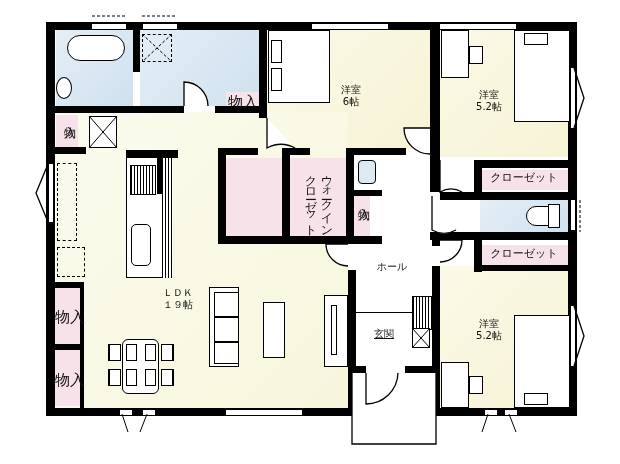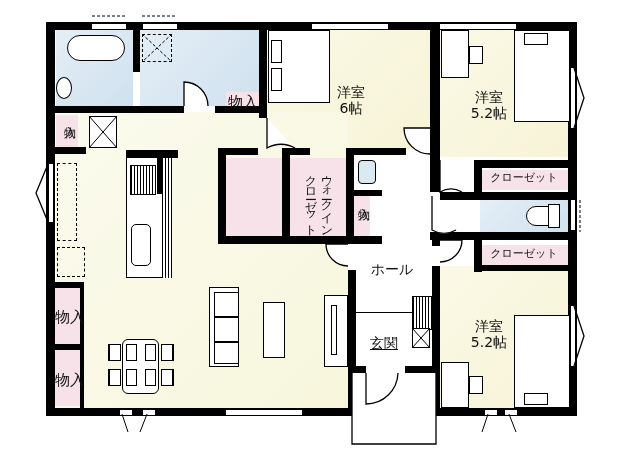--- a/index.html
+++ b/index.html
@@ -7,21 +7,21 @@
   .plan { position:absolute; left:0; top:0; width:620px; height:464px; }
   .abs { position:absolute; }
   .wall { position:absolute; background:#000; }
   .room { position:absolute; }
   .ldk { background:linear-gradient(135deg,#fbfbee 0%,#f7f6dc 100%); }
   .bed { background:linear-gradient(135deg,#fbf9e6 0%,#f6f3d6 100%); }
   .wet { background:linear-gradient(135deg,#e4eef6 0%,#cfe1ef 100%); }
   .pink { background:#f8e2ea; }
   .white { background:#ffffff; }
   .label { position:absolute; color:#111; text-align:center; line-height:1.15; white-space:nowrap; }
-  .lbl-room { font-size:14px; }
+  .lbl-room { font-size:10px; }
   .lbl-small { font-size:15px; }
   .vert { writing-mode:vertical-rl; font-size:12px; letter-spacing:-1px; }
   .win { position:absolute; background:#fff; border-top:1px solid #000; border-bottom:1px solid #000; }
   .winv { position:absolute; background:#fff; border-left:1px solid #000; border-right:1px solid #000; }
   .furn { position:absolute; border:1.3px solid #000; background:#fff; box-sizing:border-box; }
   .dash { position:absolute; border:1.3px dashed #000; box-sizing:border-box; }
   svg { position:absolute; overflow:visible; }
 </style>
 </head>
 <body>
@@ -187,34 +187,38 @@
   <div class="furn" style="left:358px;top:160px;width:18px;height:24px;border-radius:4px;background:#dbe9f3;"></div>
 
   <div class="abs" style="left:412px;top:296px;width:18px;height:32px;border:1px solid #000;background:repeating-linear-gradient(90deg,#000 0 1px,#fff 1px 3px);"></div>
   <div class="furn" style="left:412px;top:328px;width:18px;height:20px;"></div>
   <svg width="18" height="20" style="left:412px;top:328px;">
     <line x1="0" y1="0" x2="18" y2="20" stroke="#000"></line>
       <line x1="18" y1="0" x2="0" y2="20" stroke="#000"></line>
   </svg>
   <div class="abs" style="left:356px;top:312px;width:56px;height:1px;background:#000;"></div>
 
+  <div class="label lbl-room" style="left:148px;top:287px;width:60px;">
+    <div>ＬＤＫ</div>
+    <div>１９帖</div>
+  </div>
   <div class="label lbl-room" style="left:328px;top:84px;width:46px;">
     <div>洋室</div>
     <div>6帖</div>
   </div>
   <div class="label lbl-room" style="left:464px;top:89px;width:50px;">
     <div>洋室</div>
     <div>5.2帖</div>
   </div>
   <div class="label lbl-room" style="left:464px;top:318px;width:50px;">
     <div>洋室</div>
     <div>5.2帖</div>
   </div>
   <div class="label lbl-room" style="left:362px;top:261px;width:60px;">ホール</div>
-  <div class="label lbl-room" style="left:364px;top:335px;width:40px;text-decoration:underline;">玄関</div>
+  <div class="label lbl-room" style="left:364px;top:328px;width:40px;text-decoration:underline;">玄関</div>
 
   <div class="label" style="left:292px;top:162px;width:52px;height:72px;display:flex;flex-direction:row-reverse;justify-content:center;gap:2px;">
     <div class="vert">ウォークイン</div>
     <div class="vert">クローゼット</div>
   </div>
   <div class="label lbl-small" style="left:484px;top:172px;width:80px;font-size:11px;">クローゼット</div>
   <div class="label lbl-small" style="left:484px;top:248px;width:80px;font-size:11px;">クローゼット</div>
 
   <div class="label lbl-small" style="left:226px;top:94px;width:34px;">物入</div>
   <div class="label vert" style="left:58px;top:117px;width:18px;">物入</div>

